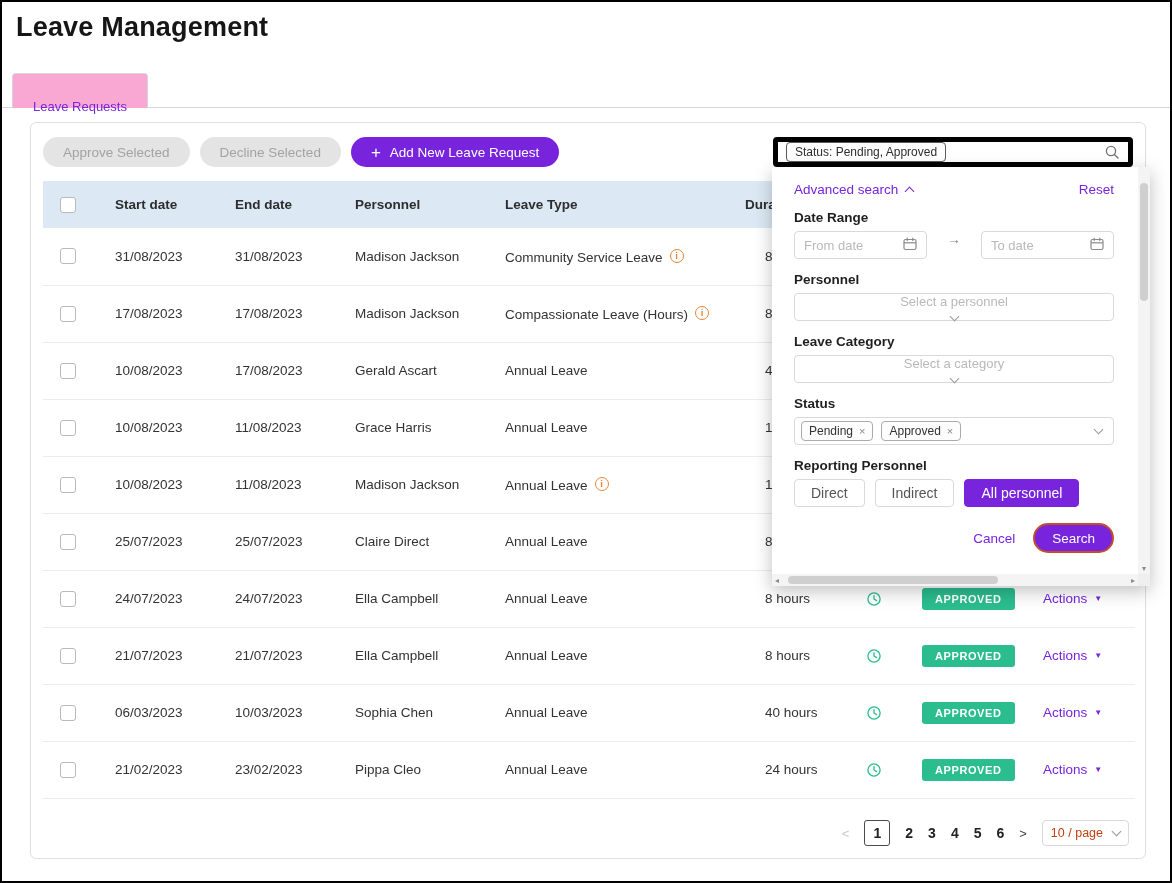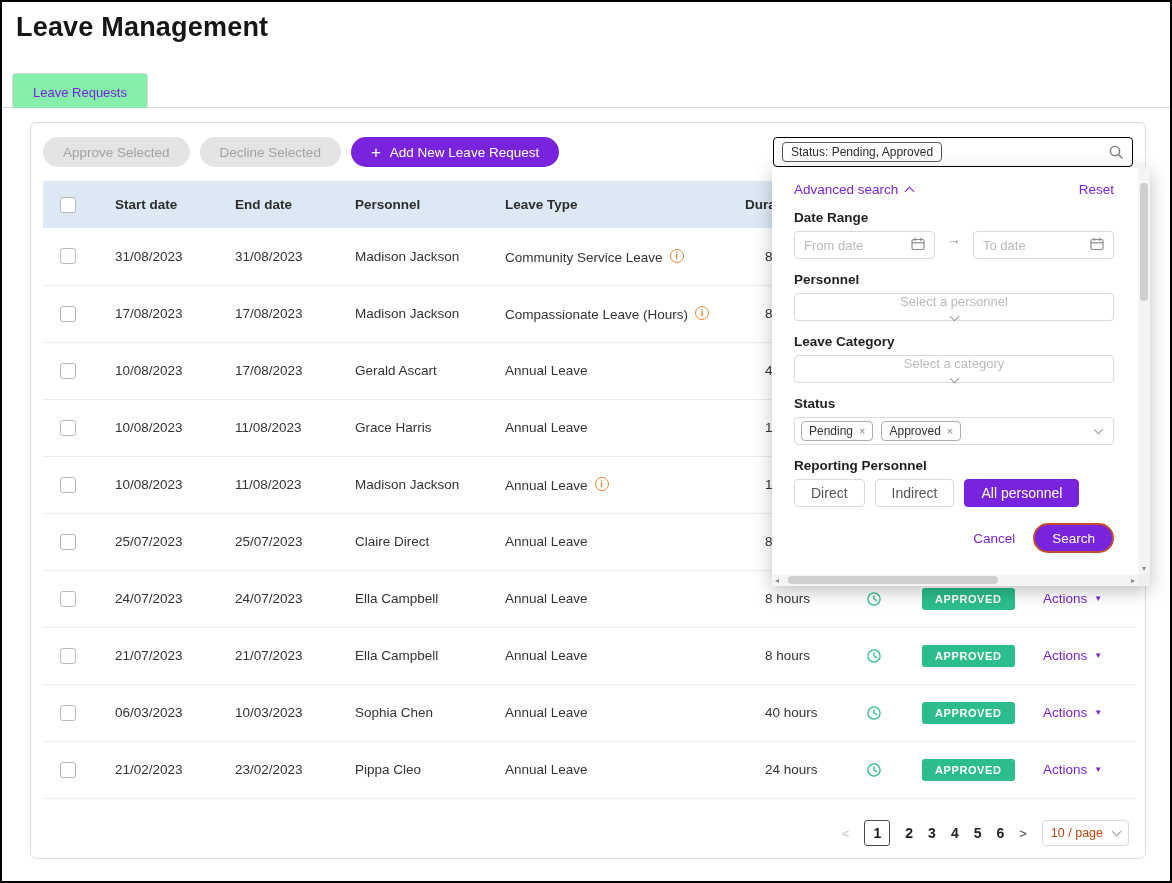--- a/index.html
+++ b/index.html
@@ -14,39 +14,39 @@
   }
 
   .page-title {
     position: absolute; top: 10px; left: 14px;
     font-size: 27px; font-weight: 700; color: #161616; letter-spacing: .2px;
   }
 
   .tabbar { position: absolute; top: 71px; left: 0; width: 100%; height: 35px; border-bottom: 1px solid #d6d6d6; }
   .tab {
     position: absolute; left: 10px; top: 0; height: 35px; line-height: 34px;
-    padding: 2px 20px; background: #86efac;
+    padding: 16px 20px; background: #f9a8d4;
     border: 1px solid #d6d6d6; border-bottom: none; border-radius: 4px 4px 0 0;
     color: var(--accent, #7823dc); font-size: 13px; cursor: pointer; z-index: 2;
   }
 
   .panel {
     position: absolute; top: 120px; left: 28px; width: 1116px; height: 737px;
     background: #fff; border: 1px solid #dedede; border-radius: 6px;
   }
 
   .toolbar { display: flex; align-items: center; gap: 10px; padding: 14px 12px; }
   .btn { height: 30px; border: none; border-radius: 16px; font-size: 13.5px; padding: 0 20px; font-family: inherit; cursor: pointer; white-space: nowrap; }
   .btn-gray { background: var(--gray-btn-bg, #e4e4e4); color: var(--gray-btn-text, #a3a3a3); }
   .btn-purple { background: var(--accent, #7823dc); color: #fff; display: inline-flex; align-items: center; gap: 9px; }
   .plus { font-size: 17px; line-height: 1; font-weight: 400; }
 
   .searchbox {
     margin-left: auto; width: 360px; height: 30px;
-    border: 1px solid #000000; border-radius: 4px; background: #fff;
+    border: 5px solid #000000; border-radius: 4px; background: #fff;
     display: flex; align-items: center; padding: 0 8px; gap: 8px; cursor: text;
   }
   .filter-chip { border: 1px solid #5a5a5a; border-radius: 4px; padding: 2px 8px; font-size: 12px; color: #2e2e2e; white-space: nowrap; cursor: pointer; }
   .mag { margin-left: auto; display: flex; cursor: pointer; }
 
   .table-wrap { margin: 0 12px; }
   table { width: 1092px; border-collapse: collapse; table-layout: fixed; }
   th { background: var(--header-bg, #dce9f4); height: 47px; text-align: left; font-size: 13.5px; font-weight: 700; color: #2d2d2d; padding: 0 0 0 22px; white-space: nowrap; overflow: hidden; }
   td { height: 57px; border-bottom: 1px solid #ececec; font-size: 13.5px; color: #333; padding: 0 0 0 22px; white-space: nowrap; overflow: hidden; }
   th.c-check, td.c-check { padding-left: 17px; }
@@ -78,21 +78,21 @@
   .chev { width: 7px; height: 7px; border-right: 1.4px solid #999; border-bottom: 1.4px solid #999; display: inline-block; }
   .chev.down { transform: rotate(45deg); margin-top: -3px; }
   .chev.up { border-color: var(--accent, #7823dc); transform: rotate(-135deg); margin-top: 4px; }
 
   
   .adv-panel { position: absolute; left: 770px; top: 165px; width: 378px; height: 419px; background: #fff; z-index: 30; box-shadow: 0 5px 18px rgba(0,0,0,.25); border-radius: 2px; }
   .adv-content { position: absolute; left: 0; top: 0; right: 12px; bottom: 12px; padding: 15px 24px 0 22px; overflow: hidden; }
   .adv-head { display: flex; justify-content: space-between; align-items: center; }
   .adv-link { color: var(--accent, #7823dc); font-size: 13.5px; cursor: pointer; display: inline-flex; align-items: center; gap: 8px; }
   .adv-label { font-weight: 700; font-size: 13.5px; color: #1f1f1f; margin-top: 13px; }
-  .date-row { display: flex; align-items: flex-start; gap: 12px; margin-top: 6px; }
+  .date-row { display: flex; align-items: flex-start; gap: 20px; margin-top: 6px; }
   .input { height: 28px; border: 1px solid #d9d9d9; border-radius: 4px; background: #fff; display: flex; align-items: center; padding: 0 9px; font-size: 13px; color: #b9b9b9; cursor: pointer; }
   .date-input { width: 144px; justify-content: space-between; }
   .arrow-right { color: #888; font-size: 14px; }
   .select { margin-top: 6px; width: 320px; justify-content: space-between; flex-direction: column; }
   .multi { margin-top: 6px; width: 320px; height: 28px; border: 1px solid #d9d9d9; border-radius: 4px; background: #fff; display: flex; align-items: center; gap: 8px; padding: 0 26px 0 6px; position: relative; cursor: pointer; }
   .tag { display: inline-flex; align-items: center; gap: 6px; border: 1px solid #ababab; border-radius: 4px; padding: 2px 7px; font-size: 12px; color: #333; background: #fdfdfd; cursor: default; }
   .tag-x { color: #888; font-size: 11px; cursor: pointer; }
   .multi > .chev { position: absolute; right: 11px; }
   .seg-row { display: flex; gap: 10px; margin-top: 6px; }
   .seg { height: 28px; padding: 0 16px; border: 1px solid #d9d9d9; border-radius: 4px; background: #fff; font-size: 14px; color: #555; display: flex; align-items: center; cursor: pointer; font-family: inherit; }

